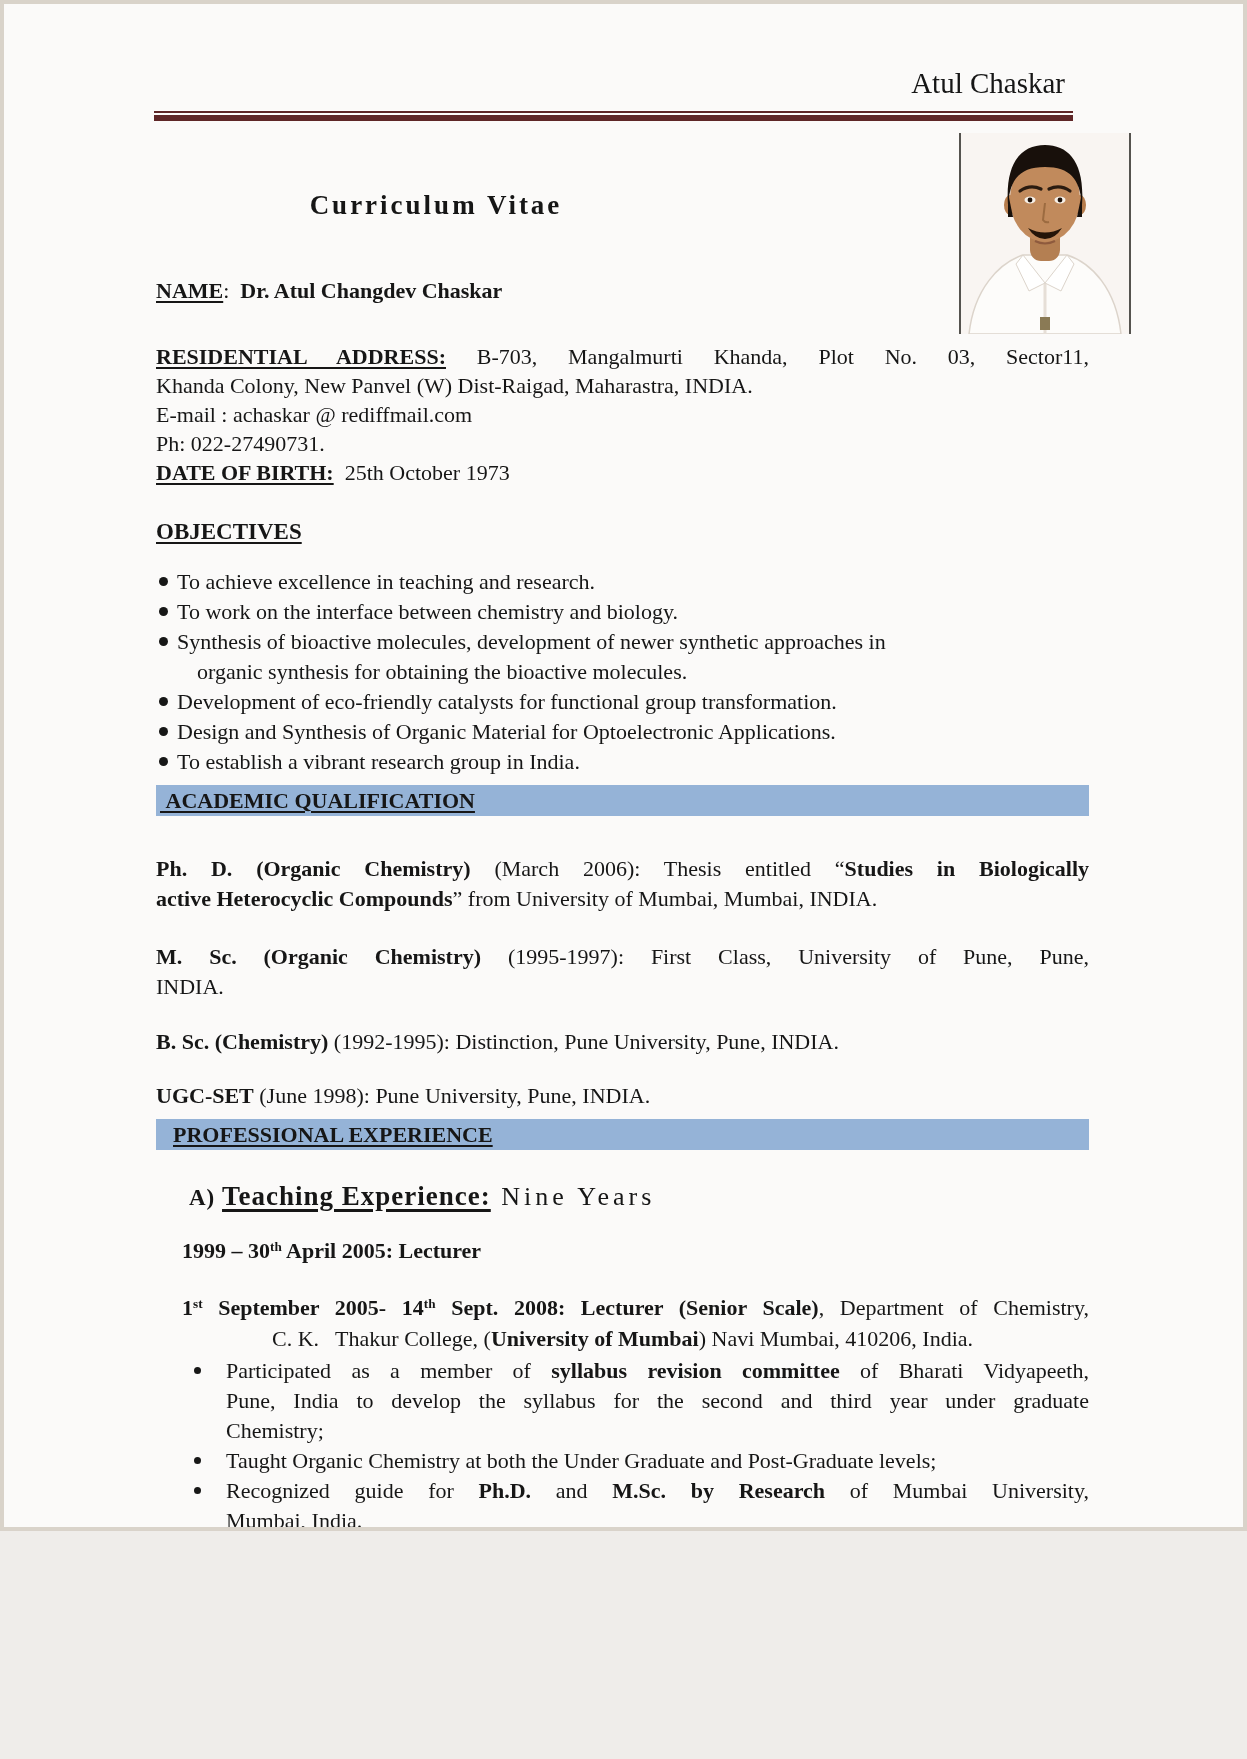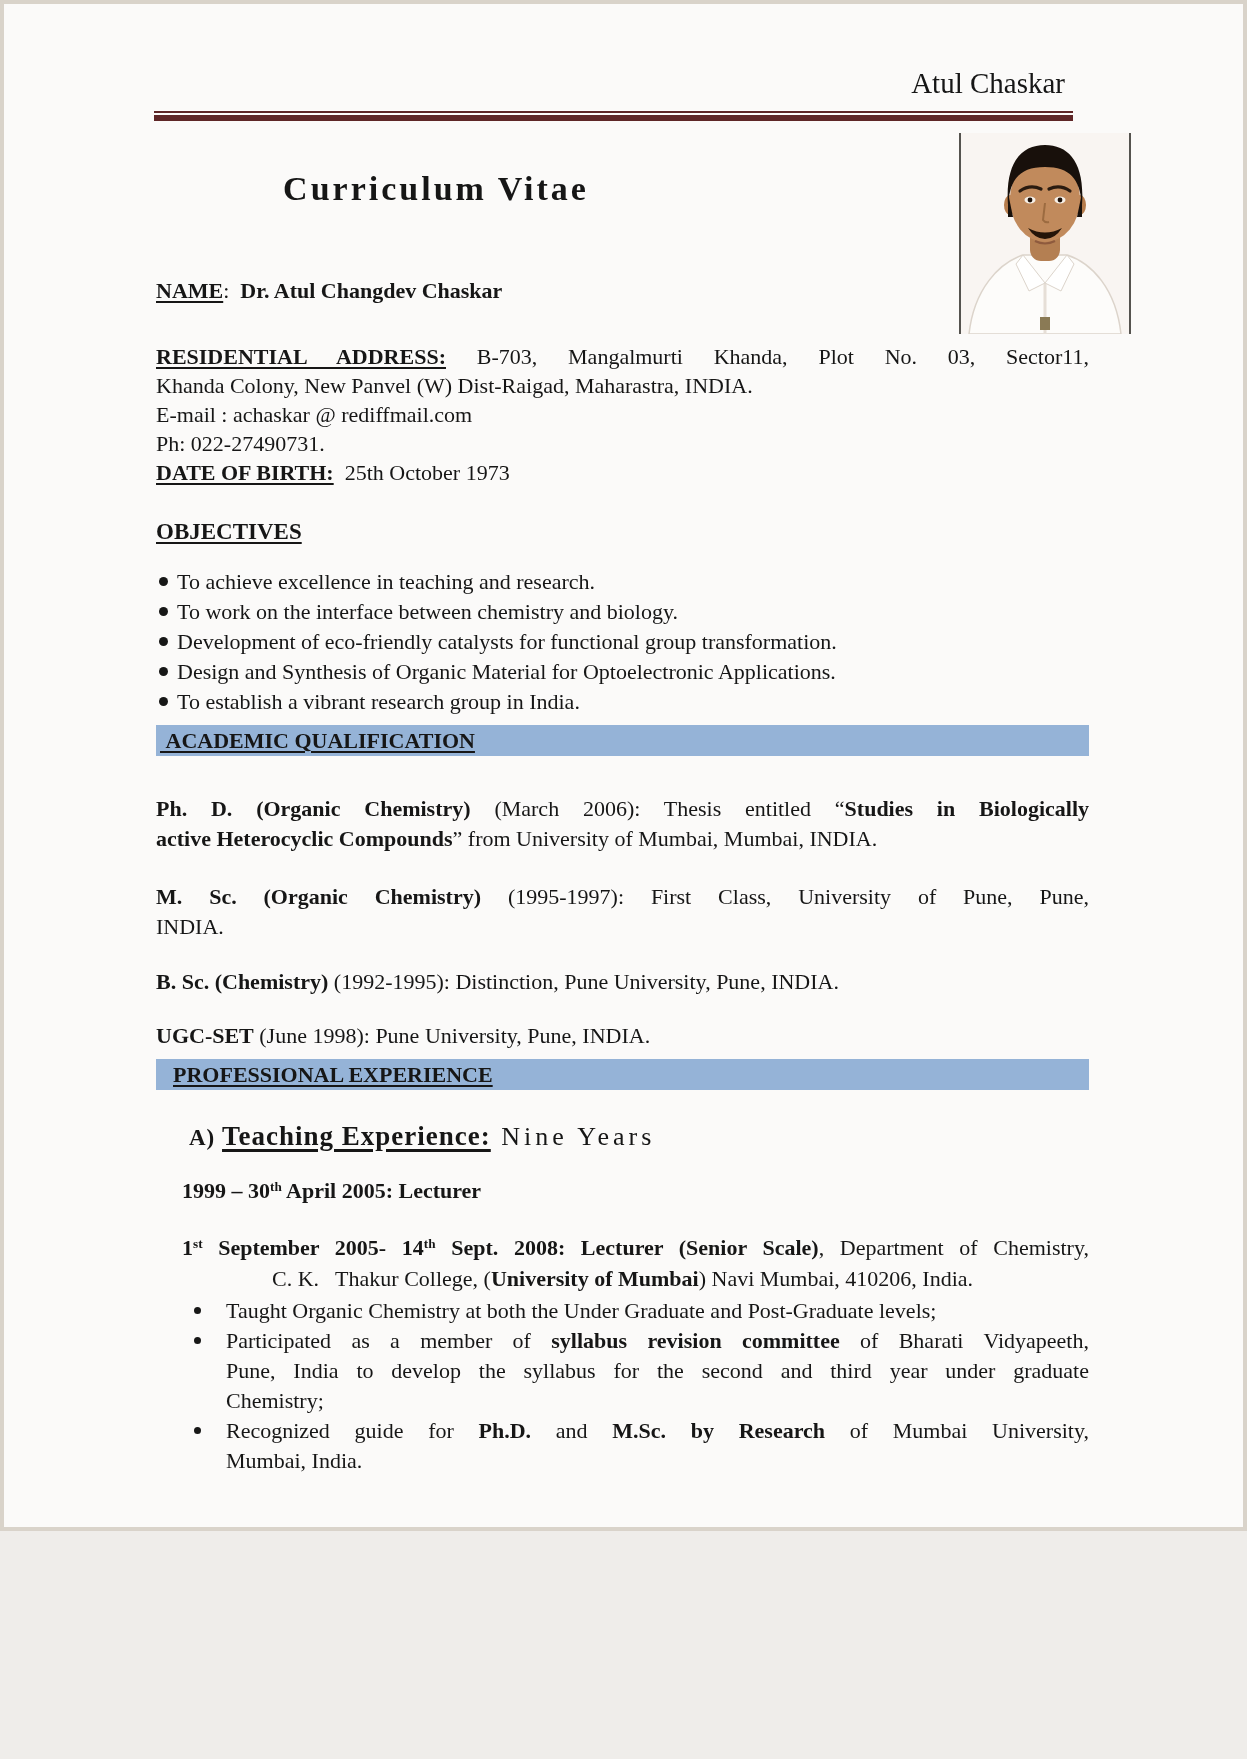--- a/index.html
+++ b/index.html
@@ -16,22 +16,22 @@
   .header-name{position:absolute;top:62px;left:152px;right:178px;text-align:right;font-size:29px;line-height:34px;}
   .header-rule{position:absolute;top:107px;left:150px;right:170px;}
   .header-rule .thin{height:2px;background:#5e2627;}
   .header-rule .gap{height:2px;}
   .header-rule .thick{height:6px;background:#5e2627;}
 
   .photo{position:absolute;left:955px;top:129px;width:168px;height:201px;background:#f8f4f1;
          border-left:2px solid #55534f;border-right:2px solid #55534f;}
   .photo svg{display:block;width:100%;height:100%;}
 
-  .doc-title{position:absolute;top:166px;left:152px;width:560px;text-align:center;
-             font-size:34px;font-weight:bold;letter-spacing:3px;}
+  .doc-title{position:absolute;top:186px;left:152px;width:560px;text-align:center;
+             font-size:27px;font-weight:bold;letter-spacing:3px;}
 
   .content{position:absolute;left:152px;top:258px;width:933px;font-size:22px;line-height:30px;}
 
   .name-line{margin-top:14px;}
   .addr{margin-top:36px;line-height:29px;}
   .addr-center{text-align:left;}
   .obj-heading{margin-top:30px;font-size:23px;}
   .obj-list{margin-top:20px;}
   .obj-item{display:flex;align-items:flex-start;}
   .obj-bullet{flex:none;width:9px;height:9px;border-radius:50%;background:#171717;margin:10px 9px 0 3px;}
@@ -131,20 +131,27 @@
       <div class="obj-item">
         <span class="obj-bullet"></span>
         <span class="obj-text">To achieve excellence in teaching and research.</span>
       </div>
       <div class="obj-item">
         <span class="obj-bullet"></span>
         <span class="obj-text">To work on the interface between chemistry and biology.</span>
       </div>
       <div class="obj-item">
         <span class="obj-bullet"></span>
+        <span class="obj-text">
+          <div>Synthesis of bioactive molecules, development of newer synthetic approaches in</div>
+          <div class="obj-wrap">organic synthesis for obtaining the bioactive molecules.</div>
+        </span>
+      </div>
+      <div class="obj-item">
+        <span class="obj-bullet"></span>
         <span class="obj-text">Development of eco-friendly catalysts for functional group transformation.</span>
       </div>
       <div class="obj-item">
         <span class="obj-bullet"></span>
         <span class="obj-text">Design and Synthesis of Organic Material for Optoelectronic Applications.</span>
       </div>
       <div class="obj-item">
         <span class="obj-bullet"></span>
         <span class="obj-text">To establish a vibrant research group in India.</span>
       </div>
@@ -178,37 +185,37 @@
     </div>
 
     <div class="pos1"><span class="b">1999 – 30</span><sup class="b">th</sup><span class="b"> April 2005: Lecturer</span></div>
 
     <div class="pos2">
       <div class="l1 jline"><span class="b">1</span><sup class="b">st</sup><span class="b"> September 2005- 14</span><sup class="b">th</sup><span class="b"> Sept. 2008: Lecturer (Senior Scale)</span><span>, Department of Chemistry,</span></div>
       <div class="l2"><span>C. K.&nbsp;&nbsp; Thakur College, (</span><span class="b">University of Mumbai</span><span>) Navi Mumbai, 410206, India.</span></div>
     </div>
 
     <div class="exp-bullets">
-      <div class="exp-item">
-        <span class="exp-bullet"></span>
-        <span class="exp-text">
-          <div><span>Taught Organic Chemistry at both the Under Graduate and Post-Graduate levels;</span></div>
-        </span>
-      </div>
       <div class="exp-item">
         <span class="exp-bullet"></span>
         <span class="exp-text">
           <div class="jline"><span>Participated as a member of </span><span class="b">syllabus revision committee</span><span> of Bharati Vidyapeeth,</span></div>
           <div class="jline"><span>Pune, India to develop the syllabus for the second and third year under graduate</span></div>
           <div><span>Chemistry;</span></div>
         </span>
       </div>
       <div class="exp-item">
         <span class="exp-bullet"></span>
         <span class="exp-text">
+          <div><span>Taught Organic Chemistry at both the Under Graduate and Post-Graduate levels;</span></div>
+        </span>
+      </div>
+      <div class="exp-item">
+        <span class="exp-bullet"></span>
+        <span class="exp-text">
           <div class="jline"><span>Recognized guide for </span><span class="b">Ph.D.</span><span> and </span><span class="b">M.Sc. by Research</span><span> of Mumbai University,</span></div>
           <div><span>Mumbai, India.</span></div>
         </span>
       </div>
     </div>
 
   </div>
 
   <div class="footer-rule">
     <div class="thick"></div>

